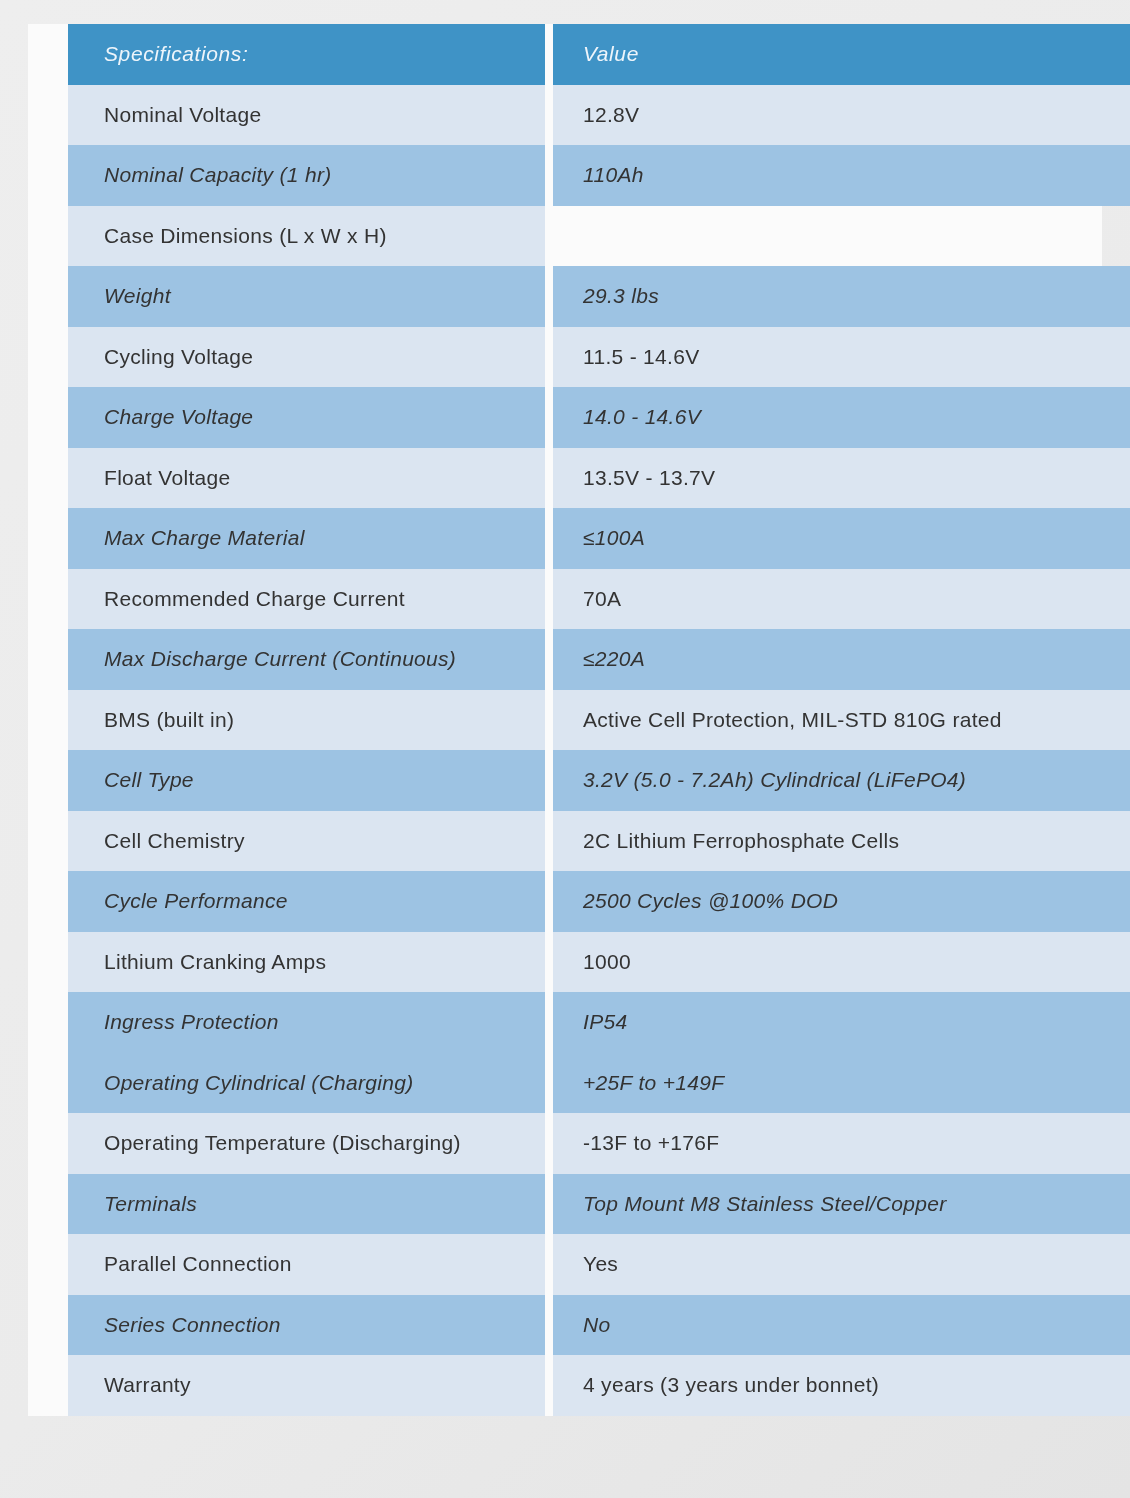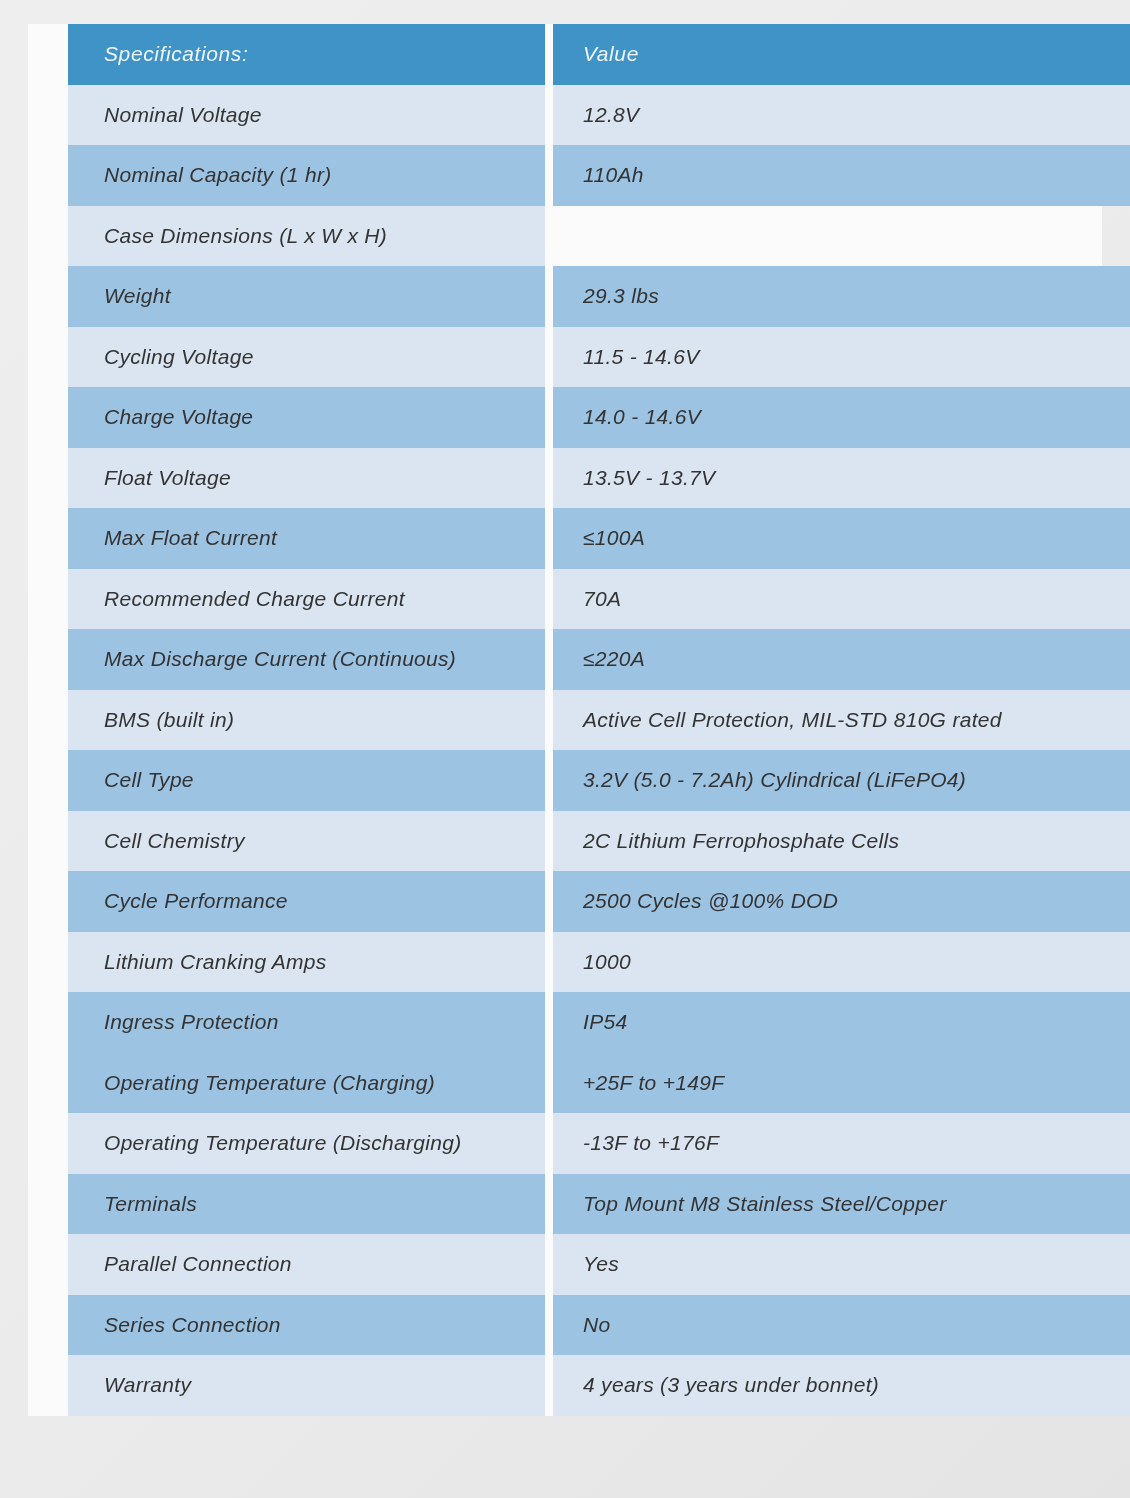--- a/index.html
+++ b/index.html
@@ -45,21 +45,21 @@
   }
   .cell.spec  { padding-left: 36px; }
   .cell.value { padding-left: 30px; }
   .row.header .cell {
     background: var(--header-bg);
     color: var(--header-text);
     font-style: italic;
     font-size: 21px;
     letter-spacing: 0.6px;
   }
-  .row.light .cell { background: var(--row-light); font-style: italic; }
+  .row.light .cell { background: var(--row-light); }
   .row.mid   .cell { background: var(--row-mid); font-style: italic; }
 </style>
 </head>
 <body>
 
 <div class="spec-table">
   <div class="row header">
     <div class="cell spec">Specifications:</div>
     <div class="cell value">Value</div>
   </div>
@@ -92,21 +92,21 @@
     <div class="cell spec">Charge Voltage</div>
     <div class="cell value">14.0 - 14.6V</div>
   </div>
 
   <div class="row light">
     <div class="cell spec">Float Voltage</div>
     <div class="cell value">13.5V - 13.7V</div>
   </div>
 
   <div class="row mid">
-    <div class="cell spec">Max Float Current</div>
+    <div class="cell spec">Max Charge Material</div>
     <div class="cell value">≤100A</div>
   </div>
 
   <div class="row light">
     <div class="cell spec">Recommended Charge Current</div>
     <div class="cell value">70A</div>
   </div>
 
   <div class="row mid">
     <div class="cell spec">Max Discharge Current (Continuous)</div>
@@ -138,21 +138,21 @@
     <div class="cell value">1000</div>
   </div>
 
   <div class="row mid">
     <div class="cell spec">Ingress Protection</div>
     <div class="cell value">IP54</div>
   </div>
 
 
   <div class="row mid">
-    <div class="cell spec">Operating Temperature (Charging)</div>
+    <div class="cell spec">Operating Cylindrical (Charging)</div>
     <div class="cell value">+25F to +149F</div>
   </div>
 
   <div class="row light">
     <div class="cell spec">Operating Temperature (Discharging)</div>
     <div class="cell value">-13F to +176F</div>
   </div>
 
   <div class="row mid">
     <div class="cell spec">Terminals</div>

